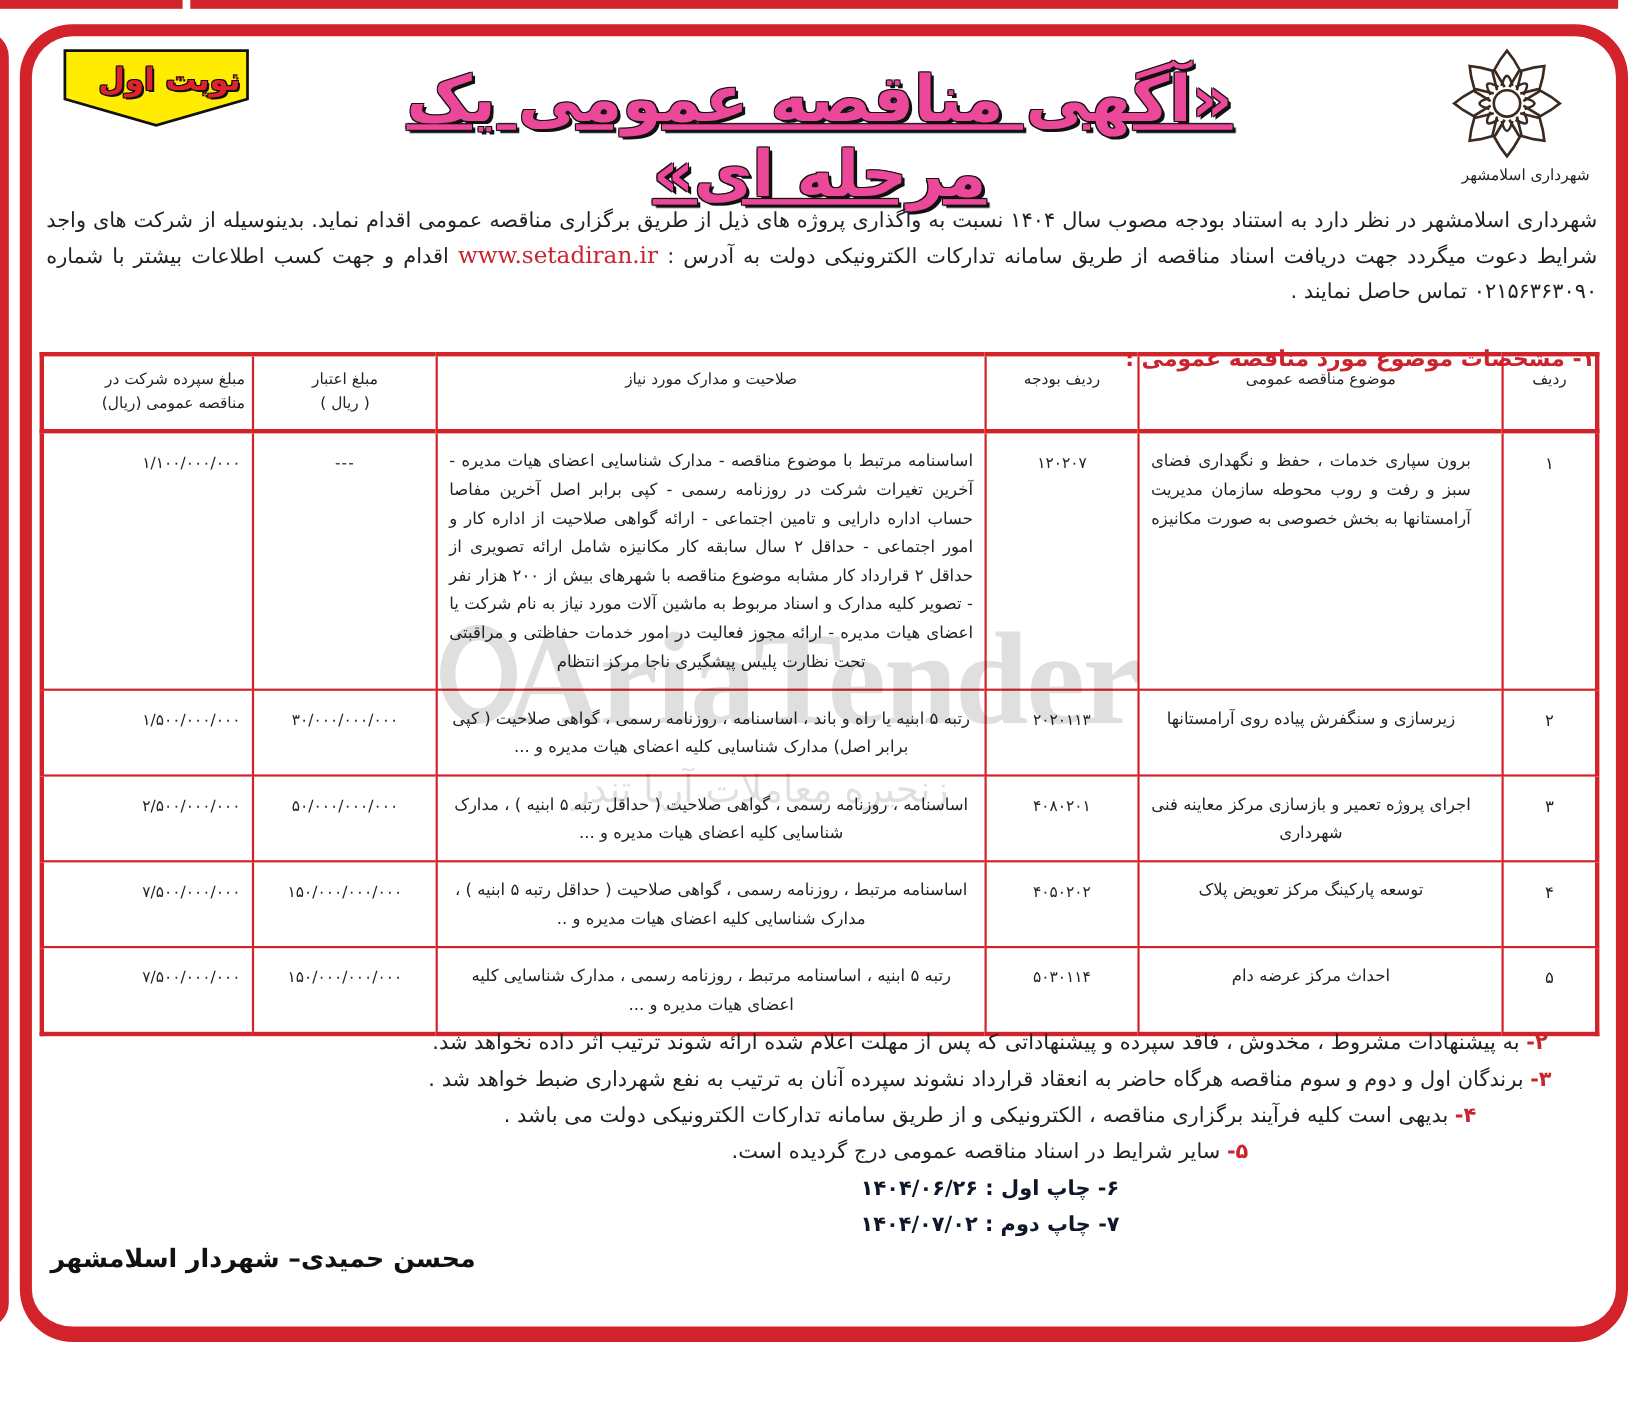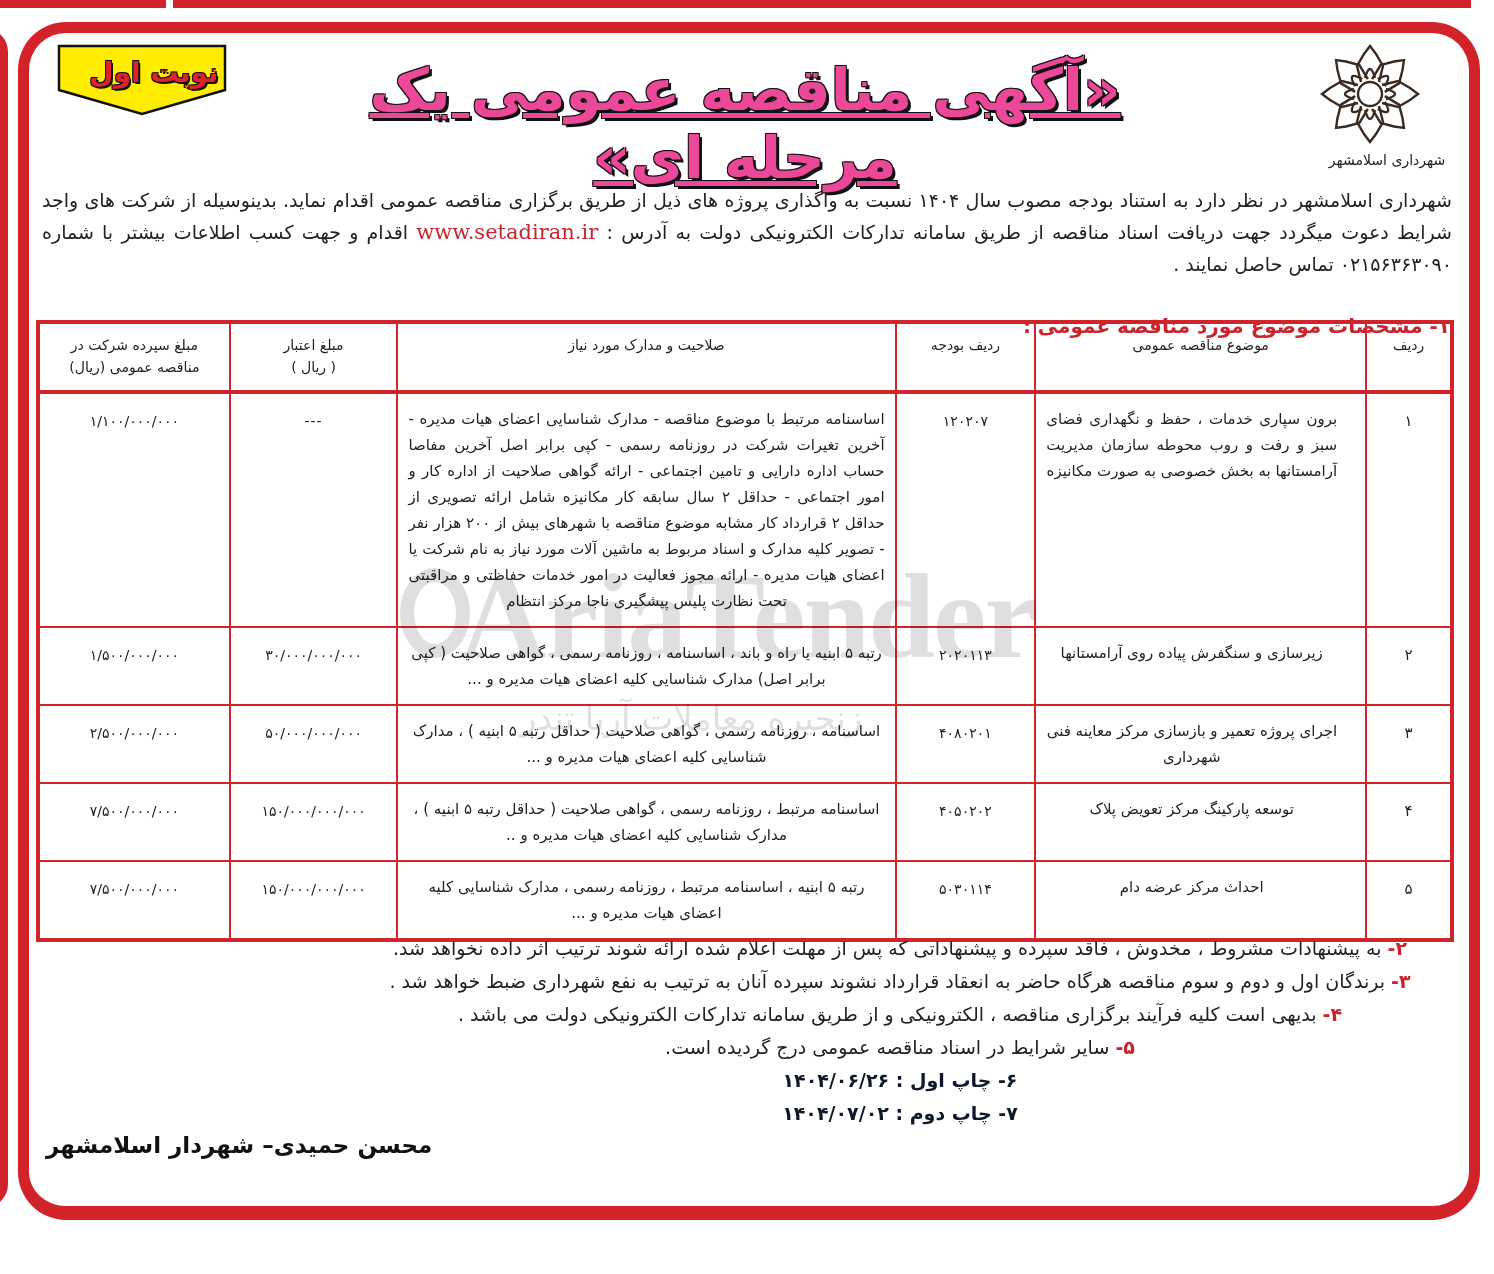--- a/index.html
+++ b/index.html
@@ -49,21 +49,21 @@
   .tbl th, .tbl td { border: 2px solid #d3232a; vertical-align: top; text-align: center; color: #222; }
   .tbl tr.head th { border-top: 4px solid #d3232a; border-bottom: 4px solid #d3232a; font-weight: normal;
                     font-size: 14px; line-height: 22px; padding: 10px 6px; height: 70px; vertical-align: top; }
   .tbl td { font-size: 15px; line-height: 26px; padding: 12px 10px; }
   .tbl td.req.just { text-align: justify; text-align-last: center; }
   .tbl td.subject { text-align: justify; text-align-last: right; padding-right: 28px; }
   .tbl td.subject.center { text-align: right; text-align-last: center; }
   .tbl td.num { font-size: 14px; letter-spacing: 1px; padding-top: 14px; }
   .tbl tr:last-child td { border-bottom: 4px solid #d3232a; }
   .tbl td:first-child, .tbl th:first-child { border-right: 4px solid #d3232a; }
-  .tbl td:last-child, .tbl th:last-child { border-left: 4px solid #d3232a; }
+  .tbl td:last-child, .tbl th:last-child { border-left: 4px solid #d3232a; text-align: right; }
 
   
   .watermark { position: absolute; left: 400px; top: 548px; width: 700px; height: 200px; pointer-events: none; opacity: 0.13; }
   .wm-main { position: absolute; left: 60px; top: 0; font-size: 120px; font-weight: bold; color: #111; letter-spacing: -2px; font-family: Liberation Serif, serif; }
   .wm-circle { position: absolute; left: 0; top: 20px; width: 70px; height: 90px; border: 14px solid #111; border-radius: 50%; }
   .wm-sub { position: absolute; left: 120px; top: 150px; font-size: 34px; color: #111; direction: rtl; }
 
   
   .notes { position: absolute; right: 44px; top: 932px; width: 1100px; direction: rtl; }
   .note { font-size: 19px; line-height: 33px; color: #222; text-align: center; }

